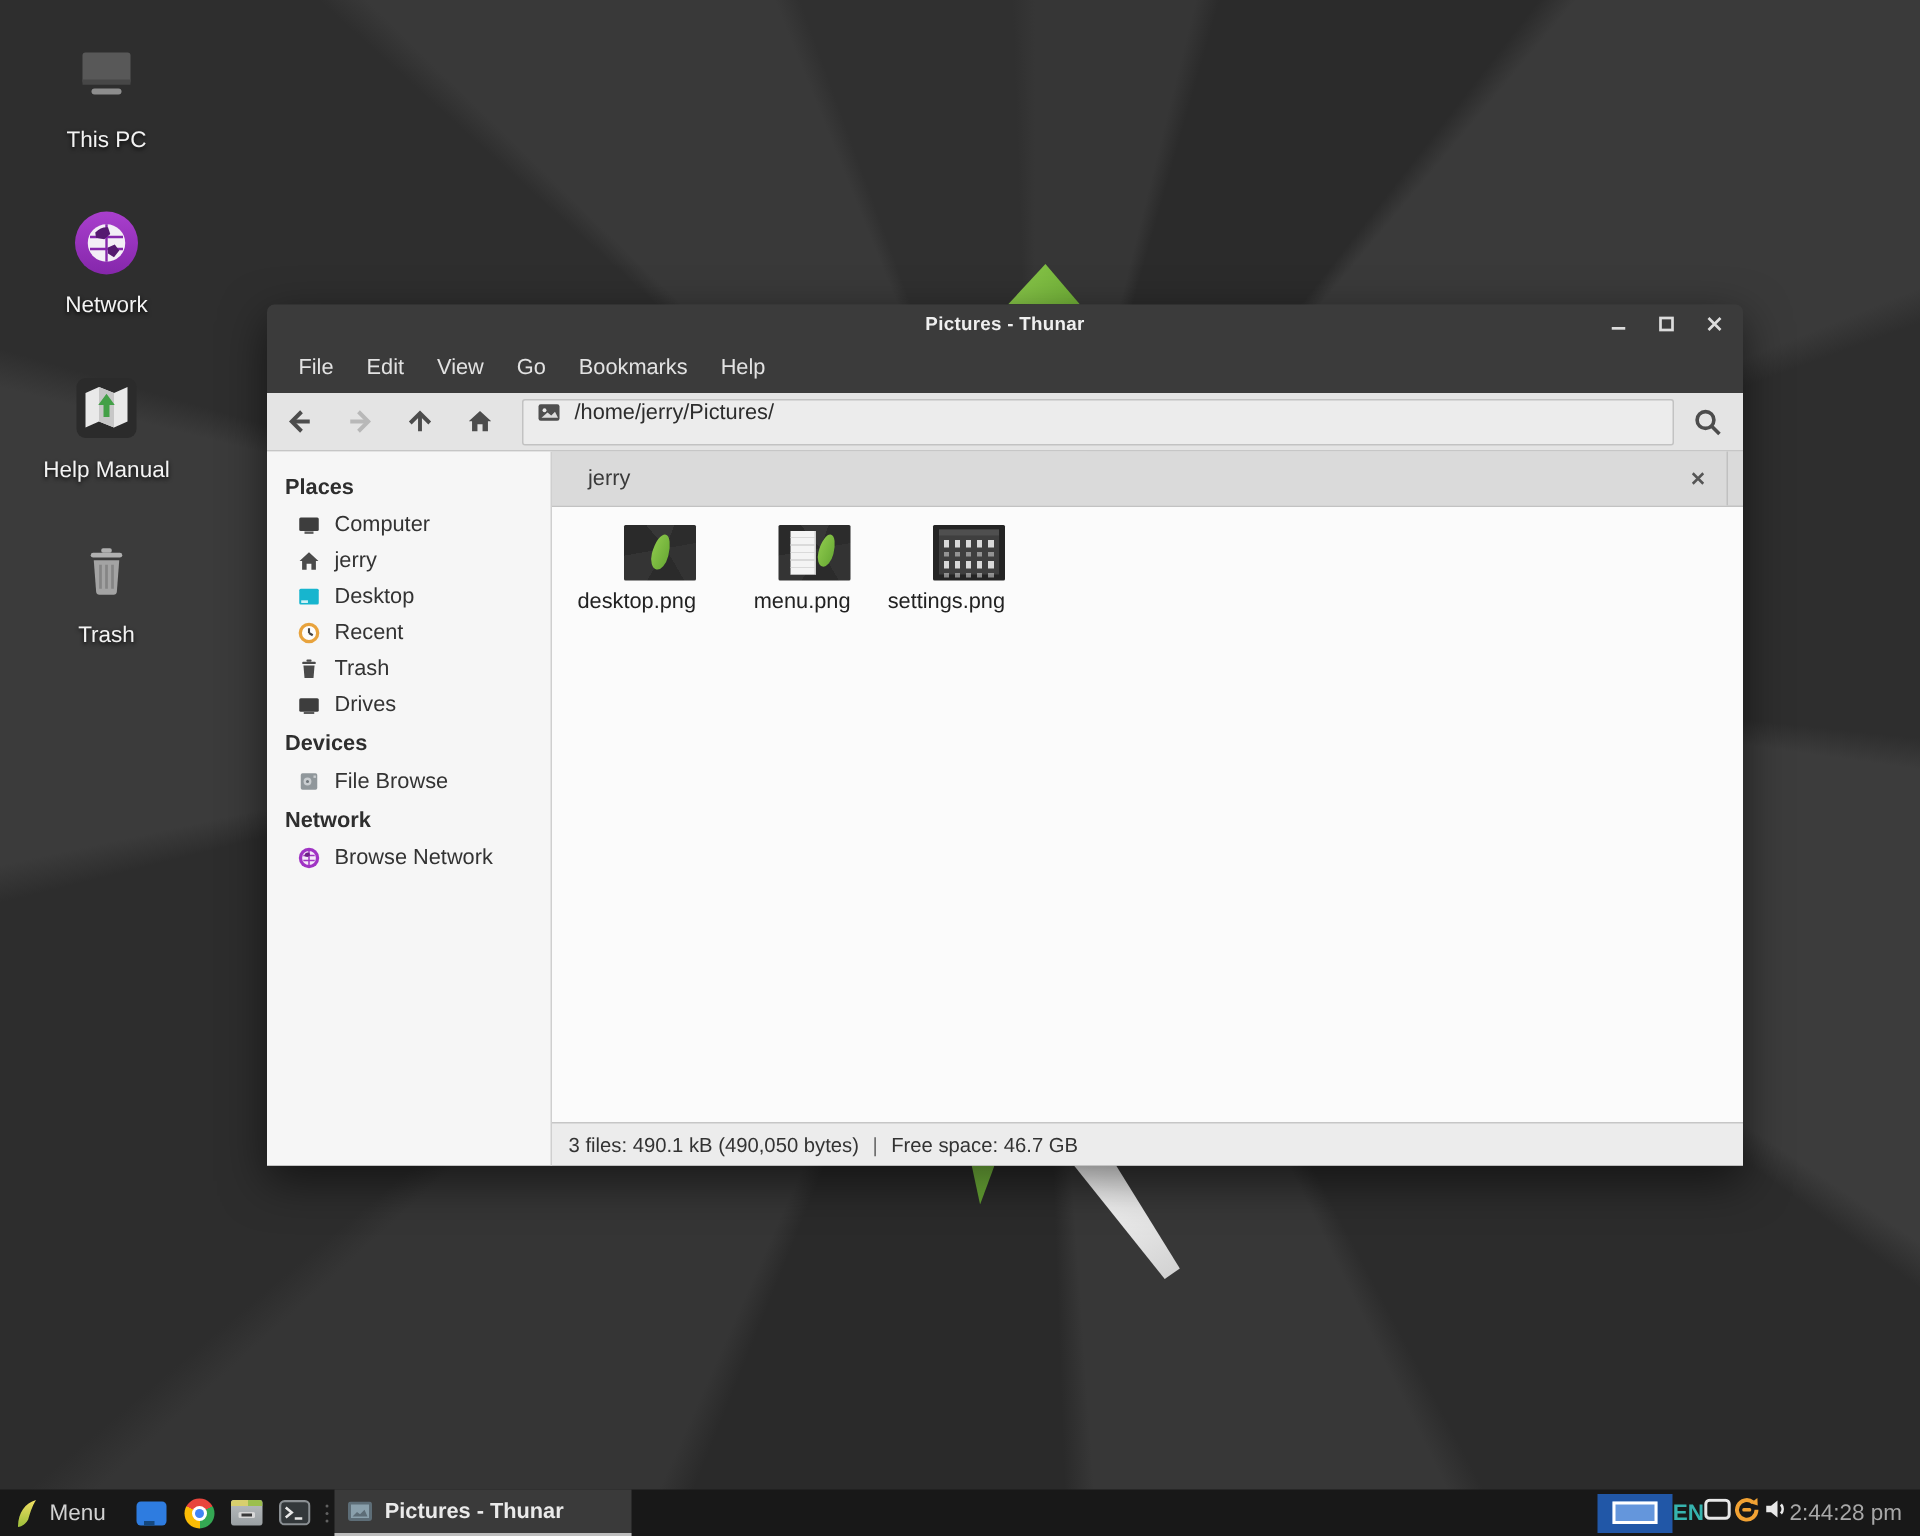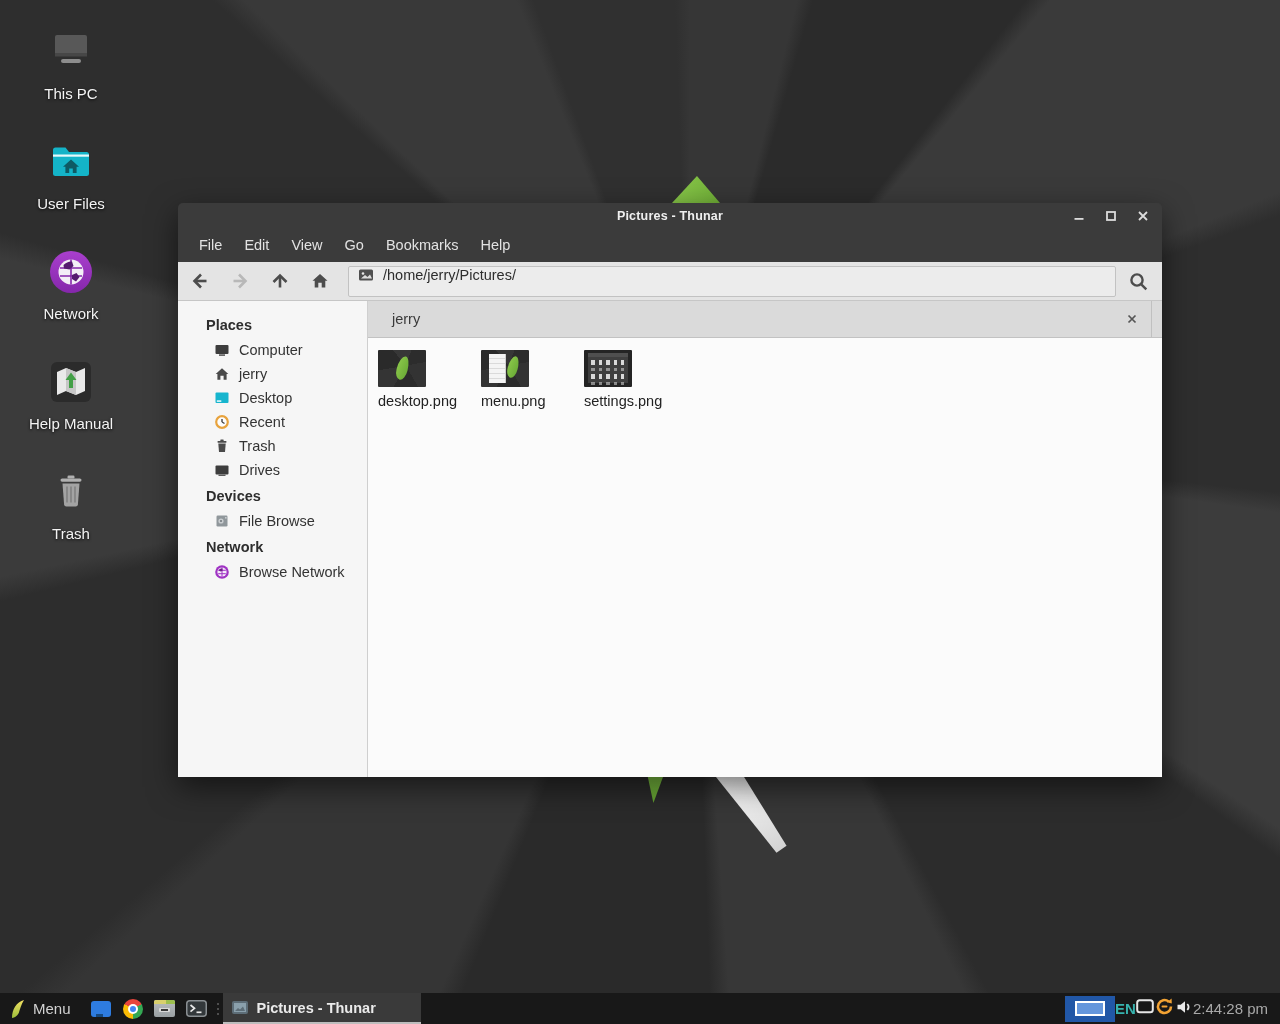--- a/index.html
+++ b/index.html
@@ -56,32 +56,32 @@
   .win-btn{width:18px;height:18px;display:flex;align-items:center;justify-content:center;}
   .menubar{height:34px;background:var(--titlebar,#3b3b3b);display:flex;align-items:center;padding-left:10px;flex:none;}
   .menu-item{color:#e2e2e2;font-size:14.5px;padding:5px 11px;}
   .toolbar{height:39px;background:#e4e4e4;border-bottom:1px solid #c6c6c6;display:flex;align-items:center;flex:none;box-sizing:border-box;padding:0 2px;}
   .nav-btn{width:40px;height:34px;display:flex;align-items:center;justify-content:center;}
   .pathbar{flex:1;height:29px;margin-left:8px;background:#ececec;border:1px solid #c2c2c2;border-radius:2px;
     display:flex;align-items:flex-start;padding:0 9px;gap:9px;font-size:14.5px;color:#2d2d2d;}
   .search-btn{width:44px;height:34px;display:flex;align-items:center;justify-content:center;}
   .content{flex:1;display:flex;min-height:0;background:#fbfbfb;}
   .sidebar{width:190px;flex:none;background:#f6f6f6;border-right:1px solid #cfcfcf;box-sizing:border-box;
-    padding:10px 0 0 28px;font-size:14.5px;color:#333;}
+    padding:10px 0 0 12px;font-size:14.5px;color:#333;}
   .side-header{font-weight:bold;color:#2e2e2e;padding:6px 0 5px 0;}
   .side-item{display:flex;align-items:center;gap:9px;padding:4px 0 4px 8px;}
   .side-item svg{flex:none;}
   .main{flex:1;display:flex;flex-direction:column;min-width:0;}
   .tabbar{height:37px;flex:none;display:flex;background:#dadada;border-bottom:1px solid #c2c2c2;box-sizing:border-box;padding-right:10px;}
   .tab{flex:1;display:flex;align-items:center;padding:0 13px 0 24px;font-size:14.5px;box-sizing:border-box;}
   .tab .tab-label{flex:1;}
   .tab.inactive{background:#dadada;border-right:1px solid #c0c0c0;color:#3a3a3a;}
   .tab.active{background:#fdfdfd;border-bottom:3px solid var(--accent,#2a6fe8);color:#222;}
   .filegrid{flex:1;display:flex;align-items:flex-start;padding:12px 0 0 10px;background:#fbfbfb;}
-  .file{width:86px;margin-right:17px;display:flex;flex-direction:column;align-items:flex-start;}
+  .file{width:86px;margin-right:17px;display:flex;flex-direction:column;align-items:flex-end;}
   .thumb{position:relative;width:48px;height:37px;overflow:hidden;border-radius:1px;
     background:conic-gradient(from 210deg at 58% 42%, #343434 0 50deg,#2a2a2a 50deg 110deg,#373737 110deg 170deg,#2c2c2c 170deg 230deg,#333333 230deg 300deg,#2b2b2b 300deg 360deg);}
   .blob{position:absolute;width:11px;height:24px;border-radius:55% 45% 50% 50%/60% 55% 45% 40%;
     background:linear-gradient(100deg,#8cc84b,#69aa35);transform:rotate(14deg);}
   .thumb .panel{position:absolute;left:8px;top:4px;width:16px;height:29px;background:#f4f4f4;border-right:1px solid #cfcfcf;
     background-image:repeating-linear-gradient(180deg,rgba(0,0,0,0) 0 4px,#dadada 4px 5px);}
   .thumb .swin{position:absolute;left:4px;right:4px;top:3px;bottom:4px;background:#3f3f3f;}
   .thumb .swin .tbr{height:4px;background:#4f4f4f;}
   .thumb .swin .grid-row{height:5px;margin:3px 3px 0 3px;
     background:repeating-linear-gradient(90deg,#d9d9d9 0 3.5px,rgba(0,0,0,0) 3.5px 7.5px);}
@@ -131,30 +131,20 @@
         <rect x="8" y="7" width="32" height="21" rx="2" fill="#585858"></rect>
         <rect x="8" y="25" width="32" height="3.5" fill="#474747"></rect>
         <rect x="14" y="31" width="20" height="4" rx="2" fill="#8d8d8d"></rect>
       </svg>
     </div>
     <div class="dlabel">This PC</div>
   </div>
   <div class="dicon">
     <div class="art">
       <svg width="48" height="48" viewBox="0 0 48 48">
-        <path d="M6 12 q0-2.5 2.5-2.5 h10 l3.5 4.5 h17.5 q2.5 0 2.5 2.5 v19 q0 2.5-2.5 2.5 h-31 q-2.5 0-2.5-2.5 Z" fill="#14b4c8"></path>
-        <rect x="6" y="16.5" width="36" height="2.2" fill="#e6fafc"></rect>
-        <path d="M24 21.5 l8 7.2 h-2.4 v6.3 h-3.8 v-4.4 h-3.6 v4.4 h-3.8 v-6.3 h-2.4 Z" fill="#0e5a64"></path>
-      </svg>
-    </div>
-    <div class="dlabel">User Files</div>
-  </div>
-  <div class="dicon">
-    <div class="art">
-      <svg width="48" height="48" viewBox="0 0 48 48">
         <defs>
           <linearGradient id="pg" x1="0" y1="0" x2="0" y2="1">
             <stop offset="0" stop-color="#a93fcd"></stop>
               <stop offset="1" stop-color="#8527ab"></stop>
           </linearGradient>
         </defs>
         <circle cx="24" cy="24" r="21" fill="url(#pg)"></circle>
         <circle cx="24" cy="24" r="12.5" fill="#f3eef6"></circle>
         <path d="M24 11.5 v25 M13 20 h22 M13 28 h22" stroke="#8527ab" stroke-width="1.6" fill="none"></path>
         <path d="M16.5 17 q4-4 8.5-3.5 l1.5 4.5 -4 3.5 -5.5-1 Z M25 27 l4.5-2 3 4 -3.5 4.5 -4-2.5 Z" fill="#551a70"></path>
@@ -355,20 +345,25 @@
               <span class="grid-row" style="display:block;"></span>
               <span class="grid-row dim" style="display:block;"></span>
               <span class="grid-row" style="display:block;"></span>
               <span class="grid-row dim" style="display:block;"></span>
             </span>
           </div>
           <span class="file-label">settings.png</span>
         </div>
       </div>
 
+      <div class="statusbar">
+        <span>3 files: 490.1 kB (490,050 bytes)</span>
+        <span class="sep">|</span>
+        <span>Free space: 46.7 GB</span>
+      </div>
     </div>
   </div>
 </div>
 
 <div class="taskbar">
   <span class="tb-feather">
     <svg width="17" height="22" viewBox="0 0 17 22">
       <defs>
           <linearGradient id="fg" x1="0" y1="0" x2="0" y2="1">
             <stop offset="0" stop-color="#f2df63"></stop>

